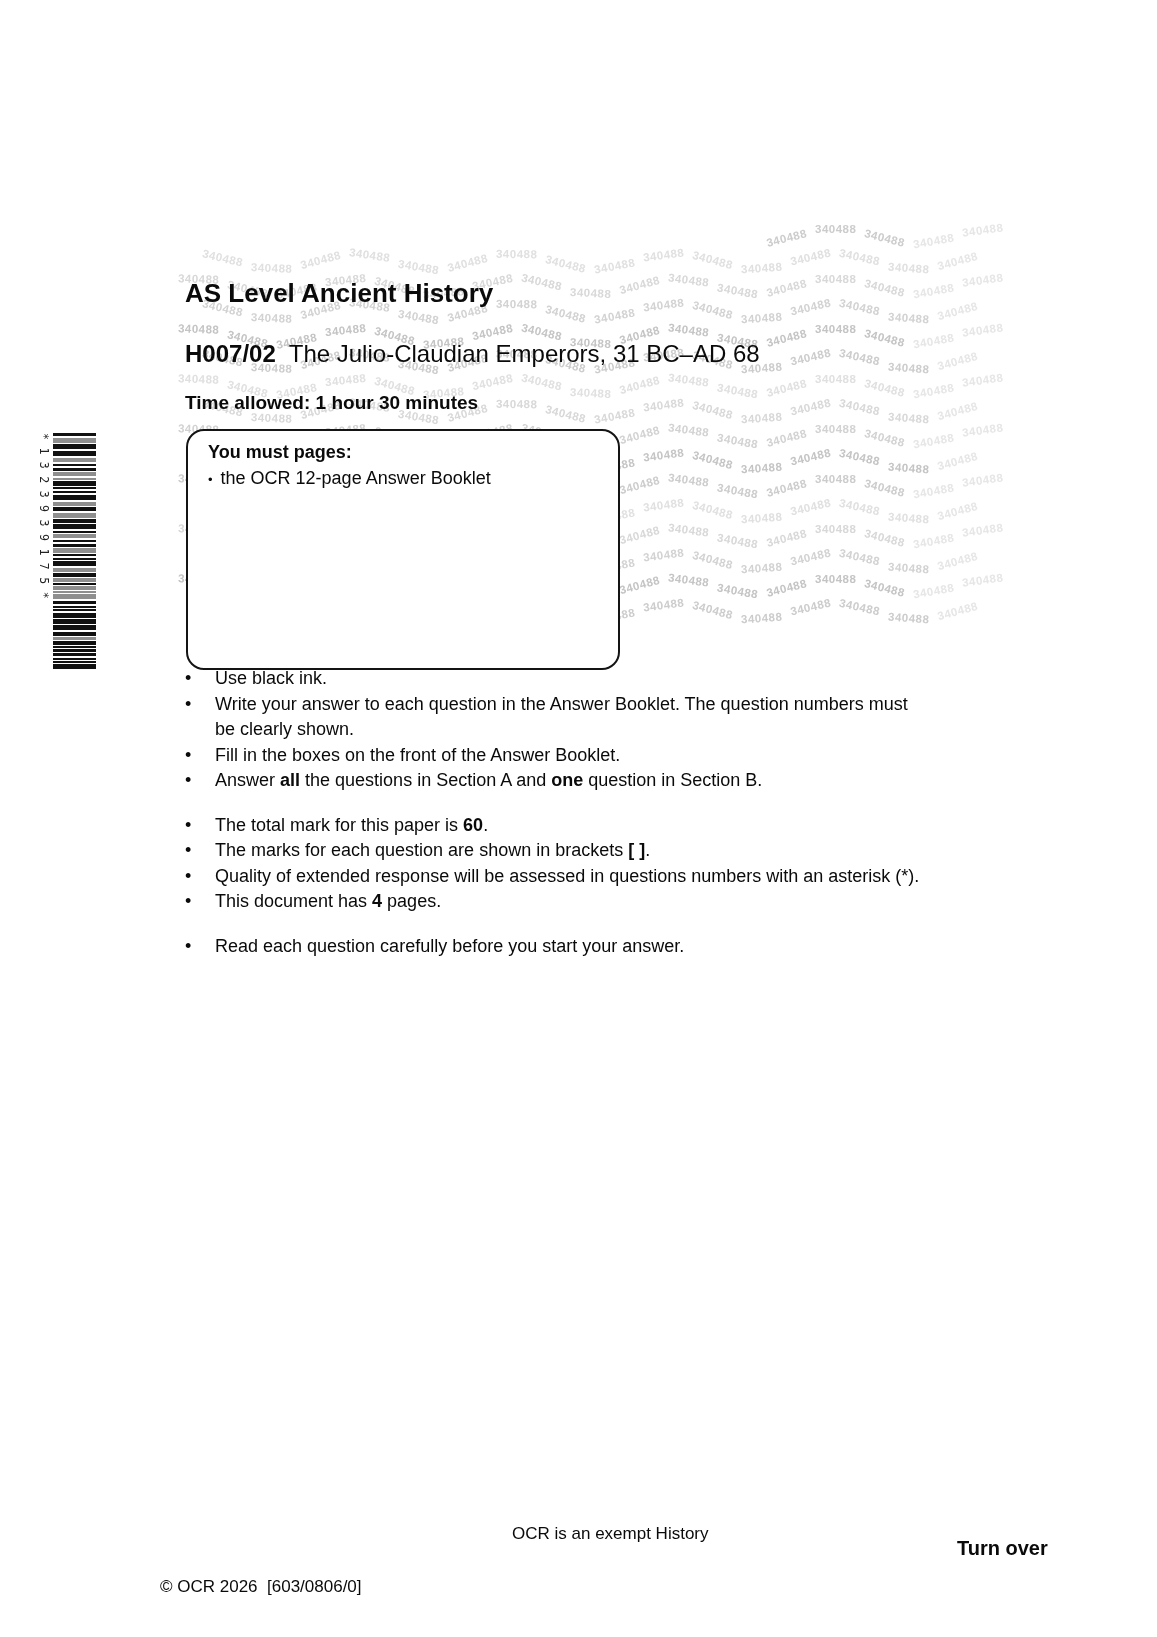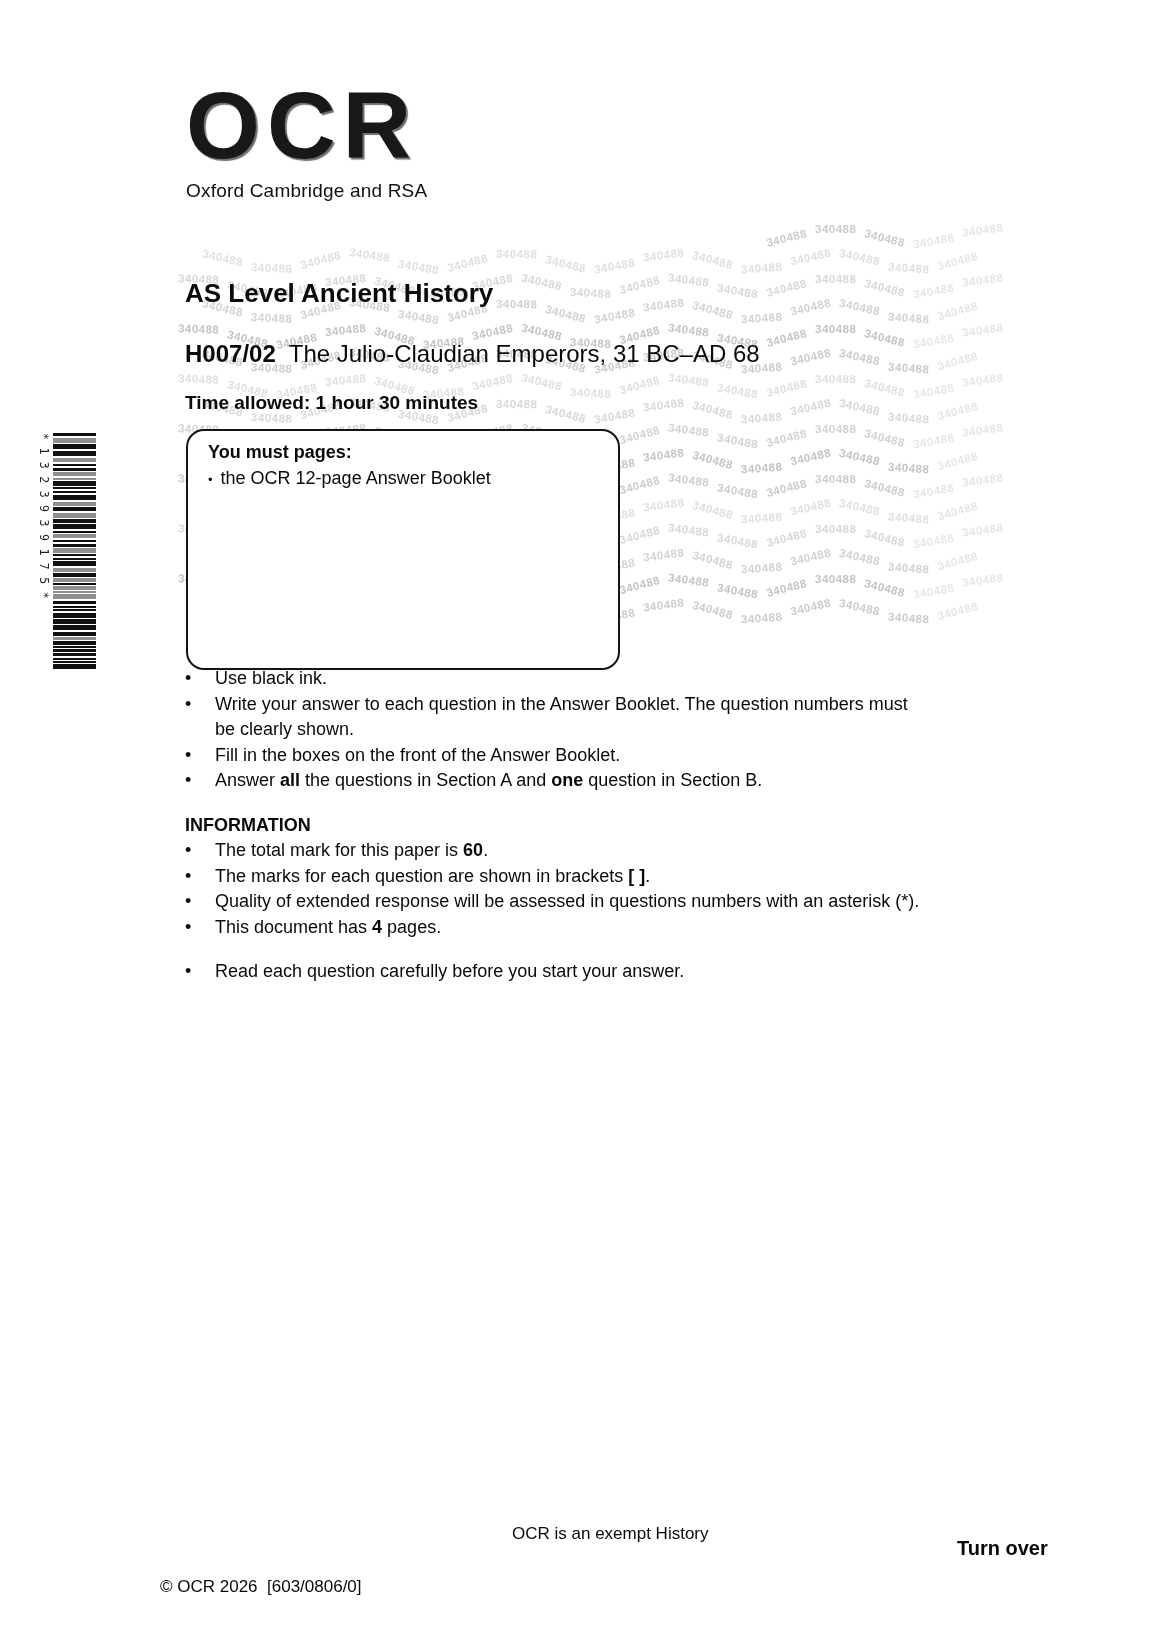--- a/index.html
+++ b/index.html
@@ -307,24 +307,20 @@
       <span style="left: 594px; top: 610.1px; transform: rotate(-10.6deg); color: rgb(204, 204, 204);">340488</span>
       <span style="left: 643px; top: 598.8px; transform: rotate(-7.1deg); color: rgb(204, 204, 204);">340488</span>
       <span style="left: 692px; top: 604.2px; transform: rotate(15.3deg); color: rgb(204, 204, 204);">340488</span>
       <span style="left: 741px; top: 611.8px; transform: rotate(-3.7deg); color: rgb(204, 204, 204);">340488</span>
       <span style="left: 790px; top: 601.1px; transform: rotate(-12.9deg); color: rgb(204, 204, 204);">340488</span>
       <span style="left: 839px; top: 600.9px; transform: rotate(12.5deg); color: rgb(204, 204, 204);">340488</span>
       <span style="left: 888px; top: 611.7px; transform: rotate(4.3deg); color: rgb(204, 204, 204);">340488</span>
       <span style="left: 937px; top: 604.5px; transform: rotate(-15.3deg); color: rgb(230, 230, 230);">340488</span>
     </div>
 
-  <div class="logo">
-    <div class="logo-text">OCR</div>
-    <div class="logo-tagline">Oxford Cambridge and RSA</div>
-  </div>
 
   <div class="level-title">AS Level Ancient History</div>
 
   <div class="paper-line">
     <span class="paper-code">H007/02</span><span class="paper-title">The Julio-Claudian Emperors, 31 BC–AD 68</span>
   </div>
 
   <div class="time-allowed">Time allowed: 1 hour 30 minutes</div>
 
   <div class="barcode">
@@ -405,21 +401,20 @@
         <div class="bullet">
           <span class="dot">•</span>
           <span class="txt"><span>Fill in the boxes on the front of the Answer Booklet.</span></span>
         </div>
         <div class="bullet">
           <span class="dot">•</span>
           <span class="txt"><span>Answer </span><b>all</b><span> the questions in Section A and </span><b>one</b><span> question in Section B.</span></span>
         </div>
       </div>
       <div class="section">
-        <div class="section-heading">INFORMATION</div>
         <div class="bullet">
           <span class="dot">•</span>
           <span class="txt"><span>The total mark for this paper is </span><b>60</b><span>.</span></span>
         </div>
         <div class="bullet">
           <span class="dot">•</span>
           <span class="txt"><span>The marks for each question are shown in brackets </span><b>[ ]</b><span>.</span></span>
         </div>
         <div class="bullet">
           <span class="dot">•</span>

